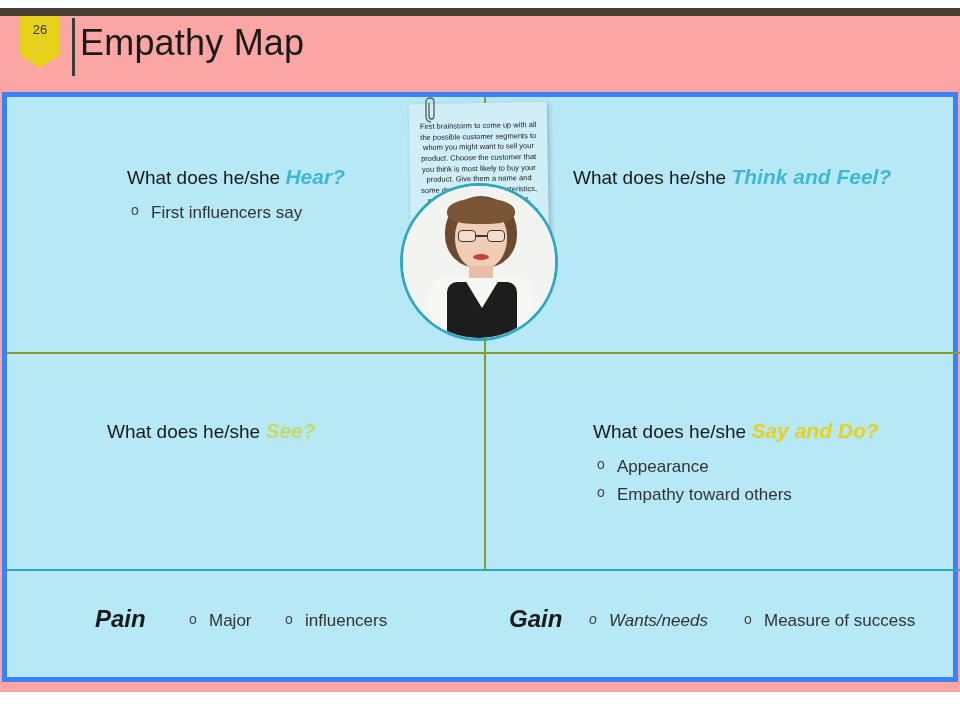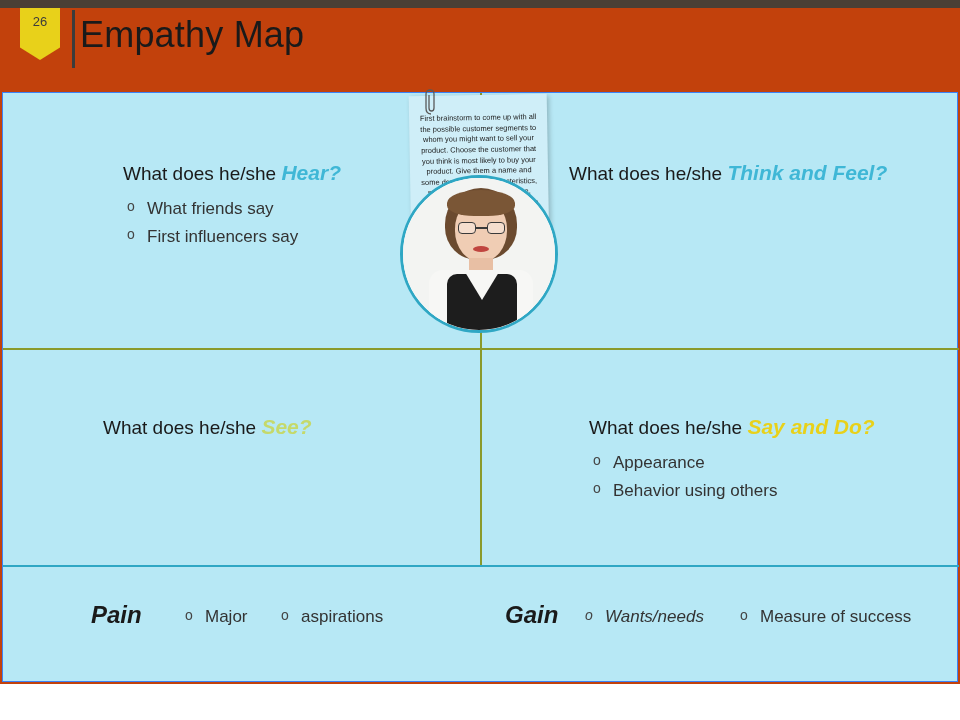--- a/index.html
+++ b/index.html
@@ -6,21 +6,22 @@
   html, body {
     margin: 0; padding: 0;
     width: 960px; height: 720px;
     background: #ffffff;
     font-family: "Liberation Sans", sans-serif;
     overflow: hidden;
   }
   .slide {
     position: relative;
     width: 960px; height: 684px;
-    background: #c2410c;
+    background: #fca5a5;
+    margin-top: 8px;
   }
   
   .topbar {
     position: absolute; top: 0; left: 0;
     width: 960px; height: 8px;
     background: #4a3f35;
   }
   
   .ribbon {
     position: absolute; top: 8px; left: 20px;
@@ -43,24 +44,24 @@
   .title-rule {
     position: absolute;
     left: 72px; top: 10px;
     width: 3px; height: 58px;
     background: #3c3c3c;
   }
 
   
   .map {
     position: absolute;
-    left: 2px; top: 92px;
+    left: 2px; top: 84px;
     width: 956px; height: 590px;
     background: #b7e8f5;
-    border: 1px solid #3b82f6;
+    border: 5px solid #3b82f6;
   }
   
   .h-divider {
     position: absolute;
     left: 0; top: 255px;
     width: 956px; height: 2px;
     background: #8a9a2b;
   }
   
   .v-divider {
@@ -251,21 +252,20 @@
   <div class="map">
     <div class="h-divider"></div>
     <div class="v-divider"></div>
     <div class="b-divider"></div>
 
     <div class="quadrant" id="q-hear">
       <div class="q-head">
         <span>What does he/she </span><span class="accent" style="color:#3fb7d6">Hear?</span>
       </div>
       <ul class="q-list">
-        <li>What friends say</li>
         <li>First influencers say</li>
       </ul>
     </div>
 
     <div class="quadrant" id="q-think">
       <div class="q-head">
         <span>What does he/she </span><span class="accent" style="color:#3fb7d6">Think and Feel?</span>
       </div>
     </div>
 
@@ -274,27 +274,27 @@
         <span>What does he/she </span><span class="accent" style="color:#c5d96a">See?</span>
       </div>
     </div>
 
     <div class="quadrant" id="q-saydo">
       <div class="q-head">
         <span>What does he/she </span><span class="accent" style="color:#e8d11a">Say and Do?</span>
       </div>
       <ul class="q-list">
         <li>Appearance</li>
-        <li>Behavior using others</li>
+        <li>Empathy toward others</li>
       </ul>
     </div>
 
     <div class="band-label" id="pain-label">Pain</div>
     <div class="band-item" id="pain-i0">Major</div>
-    <div class="band-item" id="pain-i1">aspirations</div>
+    <div class="band-item" id="pain-i1">influencers</div>
 
     <div class="band-label" id="gain-label">Gain</div>
     <div class="band-item" id="gain-i0">Wants/needs</div>
     <div class="band-item" id="gain-i1">Measure of success</div>
   </div>
 
   <div class="note">
     <span class="note-text">First brainstorm to come up with all the possible customer segments to whom you might want to sell your product.  Choose the customer that you think is most likely to buy your product.  Give them a name and some demographic characteristics, such as marital status, income, children and so on.  Then, using the diagram answer the following six questions:</span>
   </div>
 

